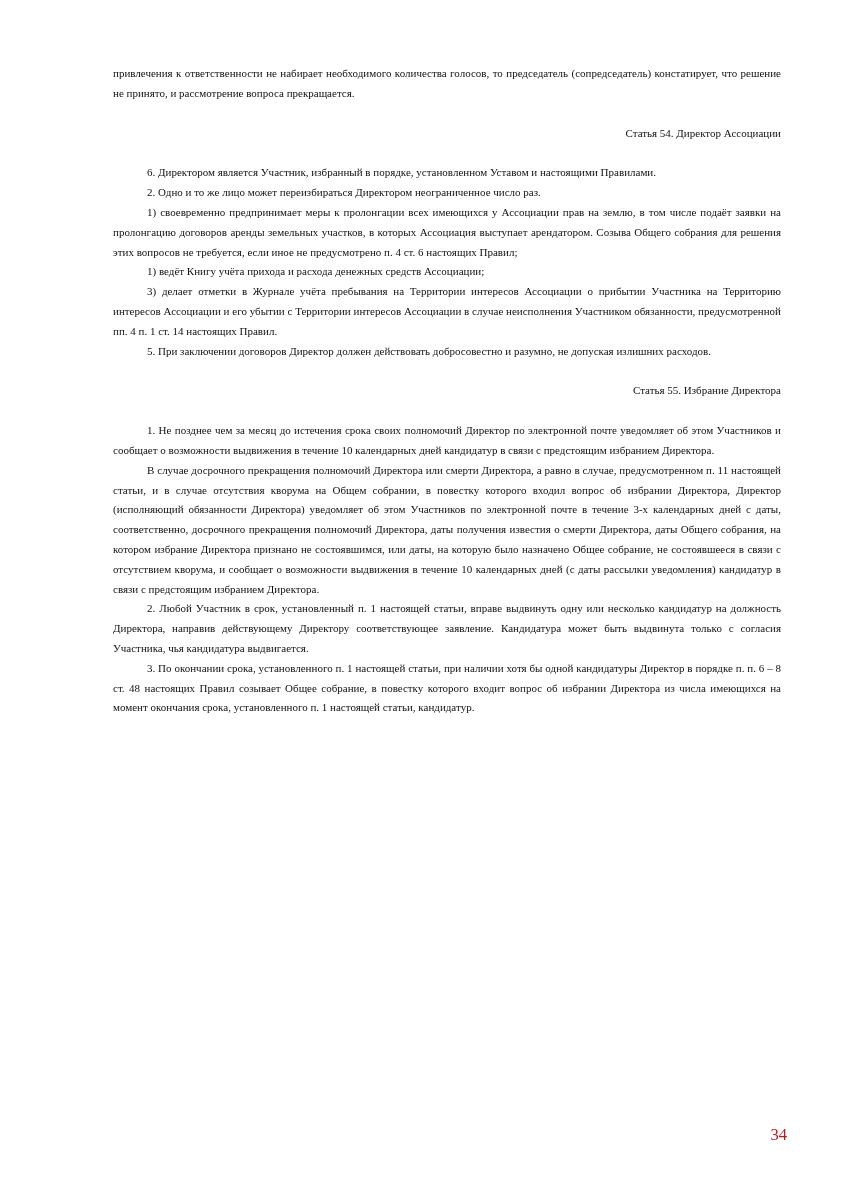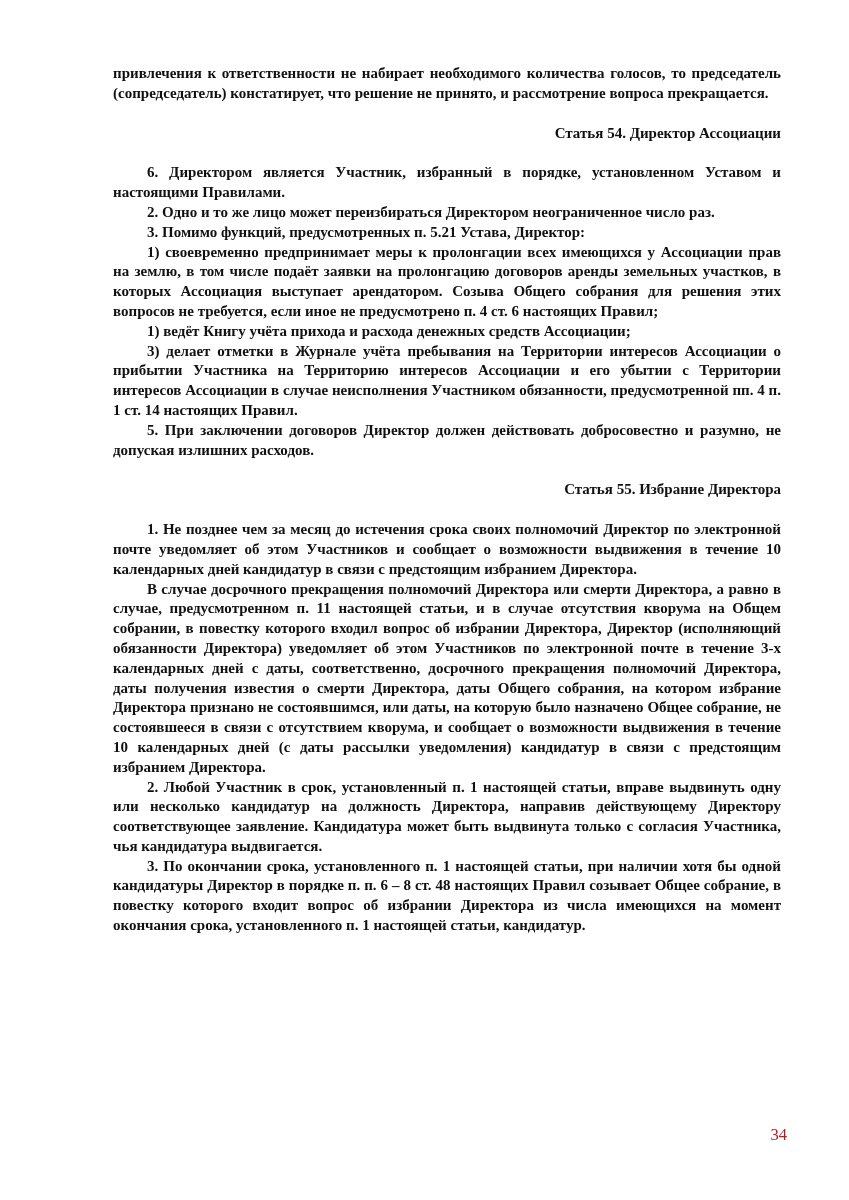--- a/index.html
+++ b/index.html
@@ -3,24 +3,23 @@
 <meta charset="utf-8">
 <style>
   html, body { margin: 0; padding: 0; background: #ffffff; }
   body { width: 849px; height: 1200px; position: relative; overflow: hidden; }
   .page {
     position: absolute;
     left: 113px;
     top: 64px;
     width: 668px;
     font-family: "Liberation Serif", serif;
-    font-size: 15px;
+    font-size: 11px;
     line-height: 19.8px;
     color: #111111;
-    font-weight: bold;
   }
   .p {
     margin: 0;
     text-align: justify;
     text-indent: 34px;
   }
   .p.noindent { text-indent: 0; }
   .heading {
     margin: 0;
     text-indent: 34px;
@@ -40,21 +39,20 @@
 </head>
 <body>
 
 <div class="page">
   <p class="p noindent">привлечения к ответственности не набирает необходимого количества голосов, то председатель (сопредседатель) констатирует, что решение не принято, и рассмотрение вопроса прекращается.</p>
 
   <p class="heading gap-before-heading">Статья 54. Директор Ассоциации</p>
   <div class="gap-after-heading">
     <p class="p">6. Директором является Участник, избранный в порядке, установленном Уставом и настоящими Правилами.</p>
     <p class="p">2. Одно и то же лицо может переизбираться Директором неограниченное число раз.</p>
-    <p class="p">3. Помимо функций, предусмотренных п. 5.21 Устава, Директор:</p>
     <p class="p">1) своевременно предпринимает меры к пролонгации всех имеющихся у Ассоциации прав на землю, в том числе подаёт заявки на пролонгацию договоров аренды земельных участков, в которых Ассоциация выступает арендатором. Созыва Общего собрания для решения этих вопросов не требуется, если иное не предусмотрено п. 4 ст. 6 настоящих Правил;</p>
     <p class="p">1) ведёт Книгу учёта прихода и расхода денежных средств Ассоциации;</p>
     <p class="p">3) делает отметки в Журнале учёта пребывания на Территории интересов Ассоциации о прибытии Участника на Территорию интересов Ассоциации и его убытии с Территории интересов Ассоциации в случае неисполнения Участником обязанности, предусмотренной пп. 4 п. 1 ст. 14 настоящих Правил.</p>
     <p class="p">5. При заключении договоров Директор должен действовать добросовестно и разумно, не допуская излишних расходов.</p>
   </div>
 
   <p class="heading gap-before-heading">Статья 55. Избрание Директора</p>
   <div class="gap-after-heading">
     <p class="p">1. Не позднее чем за месяц до истечения срока своих полномочий Директор по электронной почте уведомляет об этом Участников и сообщает о возможности выдвижения в течение 10 календарных дней кандидатур в связи с предстоящим избранием Директора.</p>
     <p class="p">В случае досрочного прекращения полномочий Директора или смерти Директора, а равно в случае, предусмотренном п. 11 настоящей статьи, и в случае отсутствия кворума на Общем собрании, в повестку которого входил вопрос об избрании Директора, Директор (исполняющий обязанности Директора) уведомляет об этом Участников по электронной почте в течение 3-х календарных дней с даты, соответственно, досрочного прекращения полномочий Директора, даты получения известия о смерти Директора, даты Общего собрания, на котором избрание Директора признано не состоявшимся, или даты, на которую было назначено Общее собрание, не состоявшееся в связи с отсутствием кворума, и сообщает о возможности выдвижения в течение 10 календарных дней (с даты рассылки уведомления) кандидатур в связи с предстоящим избранием Директора.</p>

